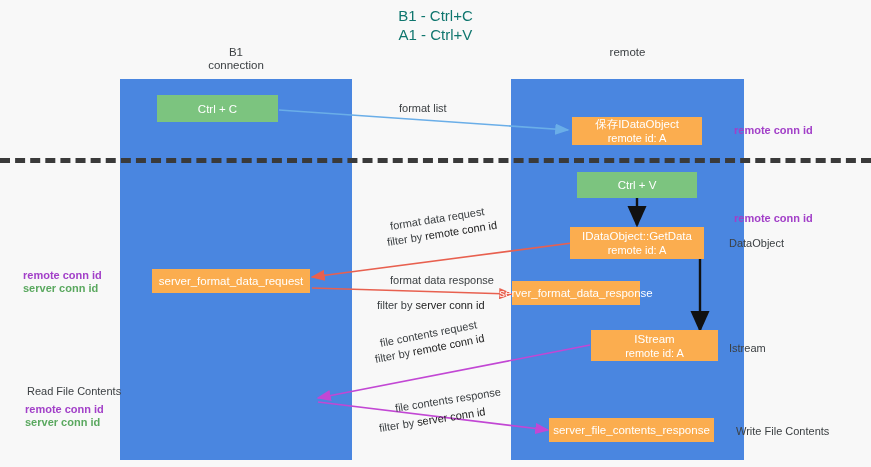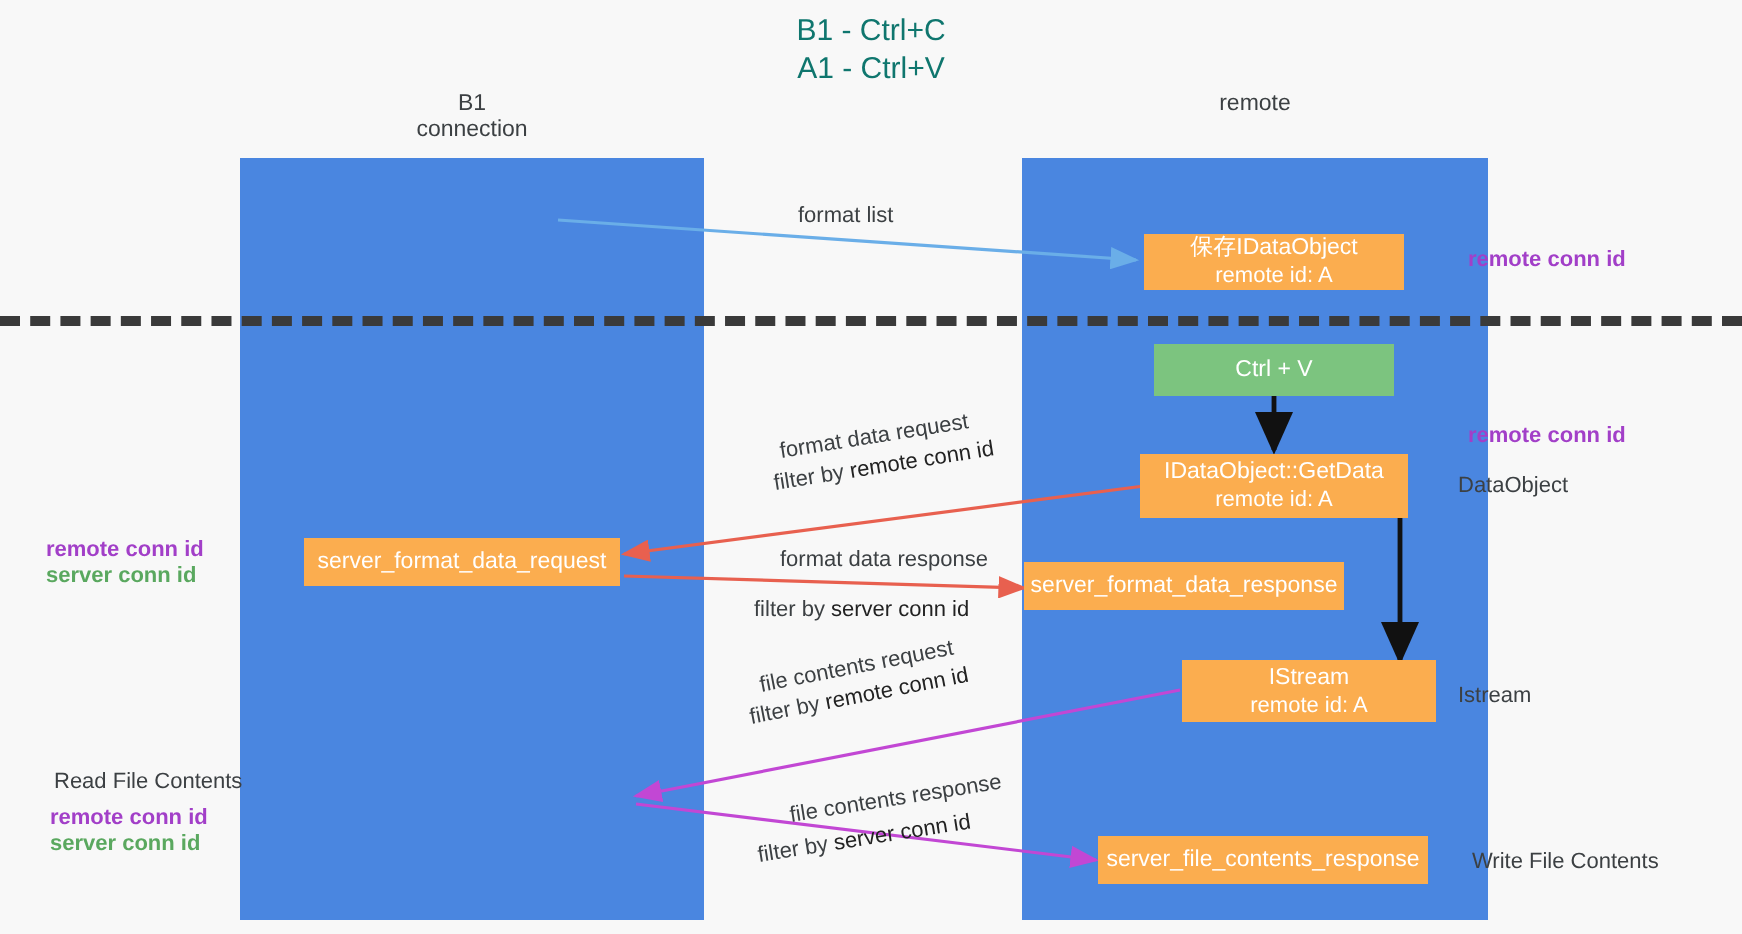--- a/index.html
+++ b/index.html
@@ -141,40 +141,43 @@
 
     <line x1="513" y1="281" x2="513" y2="281" stroke="#111111" stroke-width="0"></line>
 
     <line x1="590" y1="345" x2="318" y2="398" stroke="#c247d4" stroke-width="1.6" marker-end="url(#ar-mag)"></line>
 
     <line x1="318" y1="402" x2="548" y2="430" stroke="#c247d4" stroke-width="1.6" marker-end="url(#ar-mag)"></line>
   </svg>
 
   <div class="divider"></div>
 
+  <div class="node green" style="left:157px; top:95px; width:121px; height:27px;">
+    <div>Ctrl + C</div>
+  </div>
 
   <div class="node orange" style="left:572px; top:117px; width:130px; height:28px;">
     <div>保存IDataObject</div>
     <div class="l2">remote id: A</div>
   </div>
 
   <div class="node green" style="left:577px; top:172px; width:120px; height:26px;">
     <div>Ctrl + V</div>
   </div>
 
   <div class="node orange" style="left:570px; top:227px; width:134px; height:32px;">
     <div>IDataObject::GetData</div>
     <div class="l2">remote id: A</div>
   </div>
 
   <div class="node orange" style="left:152px; top:269px; width:158px; height:24px;">
     <div>server_format_data_request</div>
   </div>
 
-  <div class="node orange" style="left:512px; top:281px; width:160px; height:24px;">
+  <div class="node orange" style="left:512px; top:281px; width:128px; height:24px;">
     <div>server_format_data_response</div>
   </div>
 
   <div class="node orange" style="left:591px; top:330px; width:127px; height:31px;">
     <div>IStream</div>
     <div class="l2">remote id: A</div>
   </div>
 
 
   <div class="node orange" style="left:549px; top:418px; width:165px; height:24px;">

